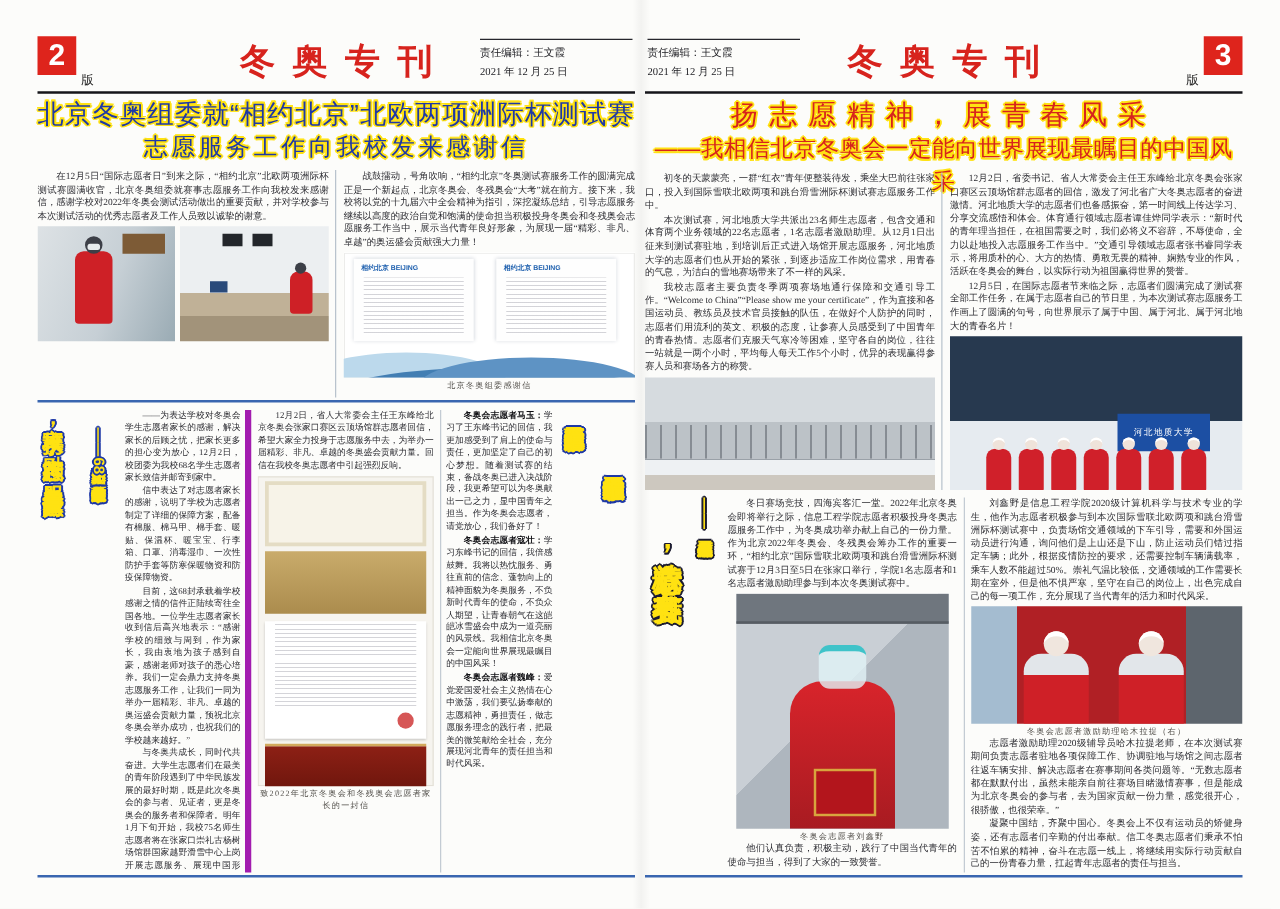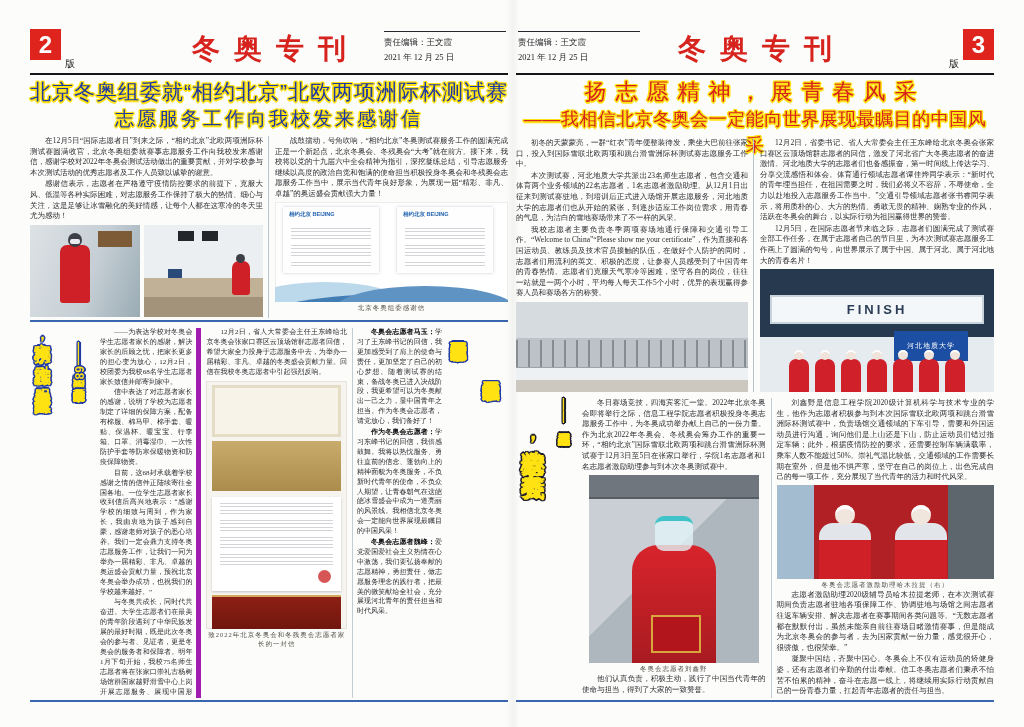--- a/index.html
+++ b/index.html
@@ -170,21 +170,20 @@
 
     <div class="hl hl2">
       <div class="l1">北京冬奥组委就“相约北京”北欧两项洲际杯测试赛</div>
       <div class="l2">志愿服务工作向我校发来感谢信</div>
     </div>
 
     <div class="sec top2">
       <div class="col cA">
         <div class="paras bodytxt">
             <p>在12月5日“国际志愿者日”到来之际，“相约北京”北欧两项洲际杯测试赛圆满收官，北京冬奥组委就赛事志愿服务工作向我校发来感谢信，感谢学校对2022年冬奥会测试活动做出的重要贡献，并对学校参与本次测试活动的优秀志愿者及工作人员致以诚挚的谢意。</p>
-            <p>感谢信表示，志愿者在严格遵守疫情防控要求的前提下，克服大风、低温等各种实际困难，对志愿服务工作保持了极大的热情、细心与关注，这是足够让冰雪融化的美好情感，让每个人都在这寒冷的冬天里尤为感动！</p>
           </div>
         <div class="photorow">
           <div class="photo ph-a">
             <div class="fig" style="left:30px;top:20px;width:30px;height:58px;"></div>
             <div class="fhead" style="left:38px;top:8px;width:14px;height:14px;"></div>
             <div class="fmask" style="left:40px;top:14px;width:10px;height:5px;"></div>
             <div class="plaque" style="right:8px;top:6px;width:34px;height:16px;"></div>
           </div>
           <div class="photo ph-b">
             <div class="win" style="left:34px;top:6px;width:16px;height:10px;"></div>
@@ -242,21 +241,21 @@
           <div class="wdoc">
             <div class="llines"></div>
             <div class="seal"></div>
           </div>
           <div class="rcard"></div>
         </div>
         <div class="cap">致2022年北京冬奥会和冬残奥会志愿者家长的一封信</div>
       </div>
       <div class="col bc3 paras bodytxt2">
           <p><b>冬奥会志愿者马玉：</b>学习了王东峰书记的回信，我更加感受到了肩上的使命与责任，更加坚定了自己的初心梦想。随着测试赛的结束，备战冬奥已进入决战阶段，我更希望可以为冬奥献出一己之力，显中国青年之担当。作为冬奥会志愿者，请党放心，我们备好了！</p>
-          <p><b>作为冬奥会志愿者：</b>学习东峰书记的回信，我倍感鼓舞。我将以热忱服务、勇往直前的信念、蓬勃向上的精神面貌为冬奥服务，不负新时代青年的使命，不负众人期望，让青春朝气在这皑皑冰雪盛会中成为一道亮丽的风景线。我相信北京冬奥会一定能向世界展现最瞩目的中国风采！</p>
+          <p><b>冬奥会志愿者寇壮：</b>学习东峰书记的回信，我倍感鼓舞。我将以热忱服务、勇往直前的信念、蓬勃向上的精神面貌为冬奥服务，不负新时代青年的使命，不负众人期望，让青春朝气在这皑皑冰雪盛会中成为一道亮丽的风景线。我相信北京冬奥会一定能向世界展现最瞩目的中国风采！</p>
           <p><b>冬奥会志愿者魏峰：</b>爱党爱国爱社会主义热情在心中激荡，我们要弘扬奉献的志愿精神，勇担责任，做志愿服务理念的践行者，把最美的微笑献给全社会，充分展现河北青年的责任担当和时代风采。</p>
         </div>
       <div class="vwrap vR2">
         <div class="vtext vrA stroke-blue">给北京冬奥会张家口赛区云顶场馆群志愿者回信</div>
         <div class="vtext vrB stroke-blue">我校冬奥会志愿者热议王东峰书记</div>
       </div>
     </div>
 
     <div class="botline"></div>
   </div>
@@ -288,21 +287,20 @@
           <div class="fence"></div>
           <div class="barrier"></div>
         </div>
       </div>
       <div class="col cB">
         <div class="paras bodytxt">
             <p>12月2日，省委书记、省人大常委会主任王东峰给北京冬奥会张家口赛区云顶场馆群志愿者的回信，激发了河北省广大冬奥志愿者的奋进激情。河北地质大学的志愿者们也备感振奋，第一时间线上传达学习、分享交流感悟和体会。体育通行领域志愿者谭佳烨同学表示：“新时代的青年理当担任，在祖国需要之时，我们必将义不容辞，不辱使命，全力以赴地投入志愿服务工作当中。”交通引导领域志愿者张书睿同学表示，将用质朴的心、大方的热情、勇敢无畏的精神、娴熟专业的作风，活跃在冬奥会的舞台，以实际行动为祖国赢得世界的赞誉。</p>
             <p>12月5日，在国际志愿者节来临之际，志愿者们圆满完成了测试赛全部工作任务，在属于志愿者自己的节日里，为本次测试赛志愿服务工作画上了圆满的句号，向世界展示了属于中国、属于河北、属于河北地大的青春名片！</p>
           </div>
         <div class="photo ph-finish">
-          <div class="banner">FINISH</div>
           <div class="flag">河北地质大学</div>
           <div class="crowd">
             <div class="person"></div>
             <div class="person"></div>
             <div class="person"></div>
             <div class="person"></div>
             <div class="person"></div>
             <div class="person"></div>
             <div class="person"></div>
           </div>

